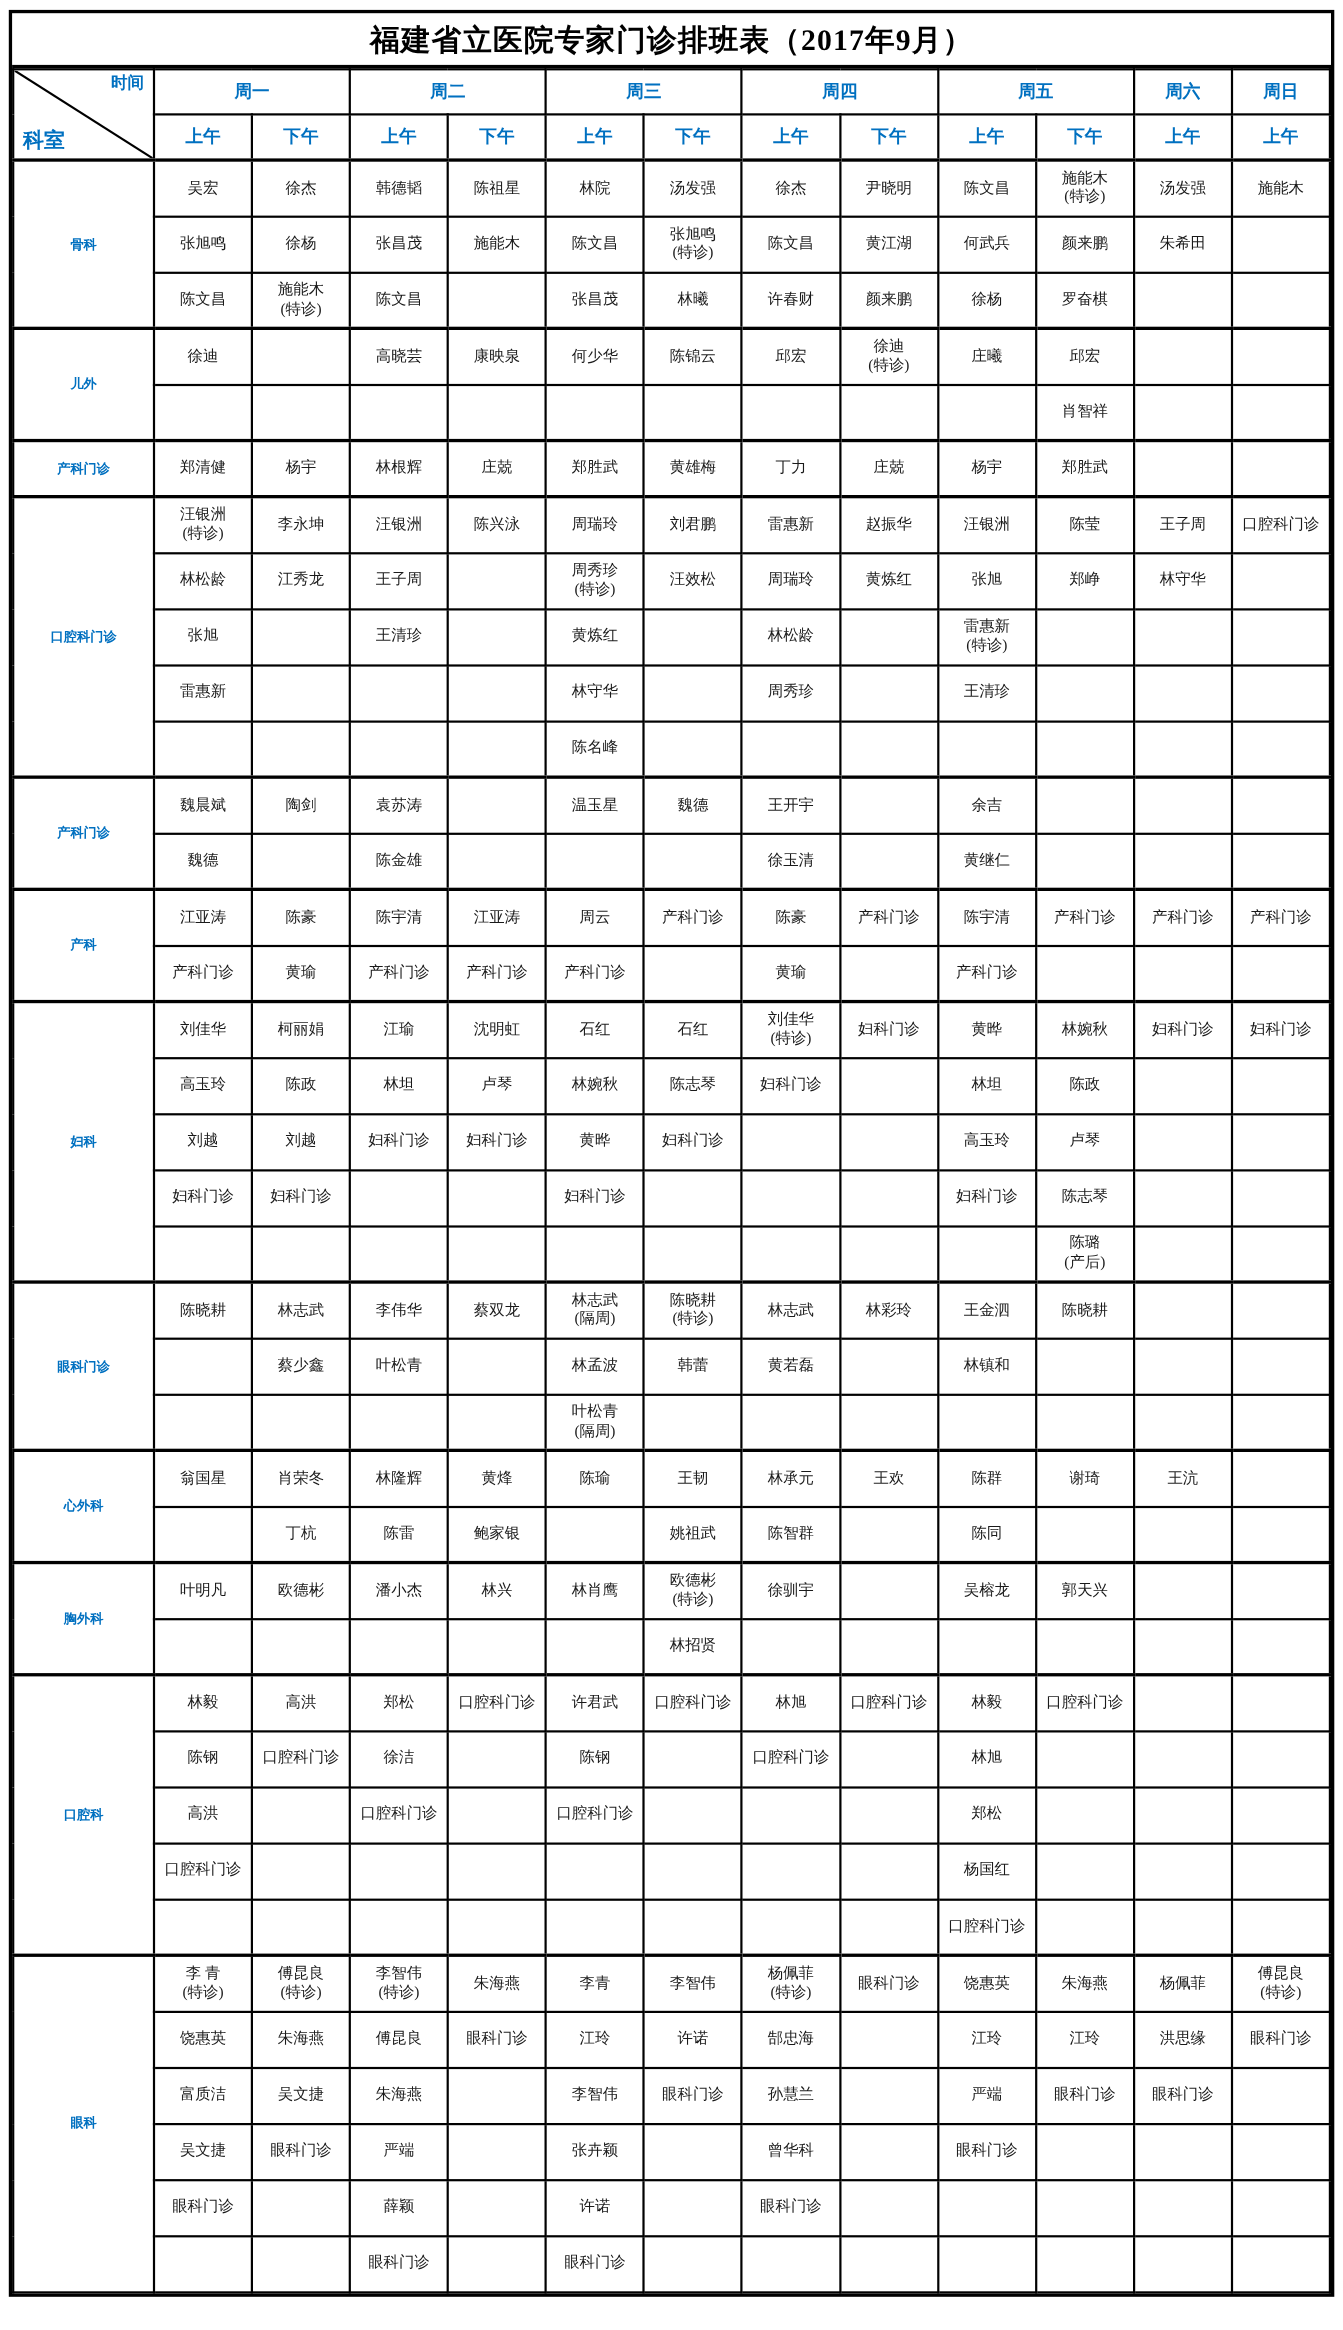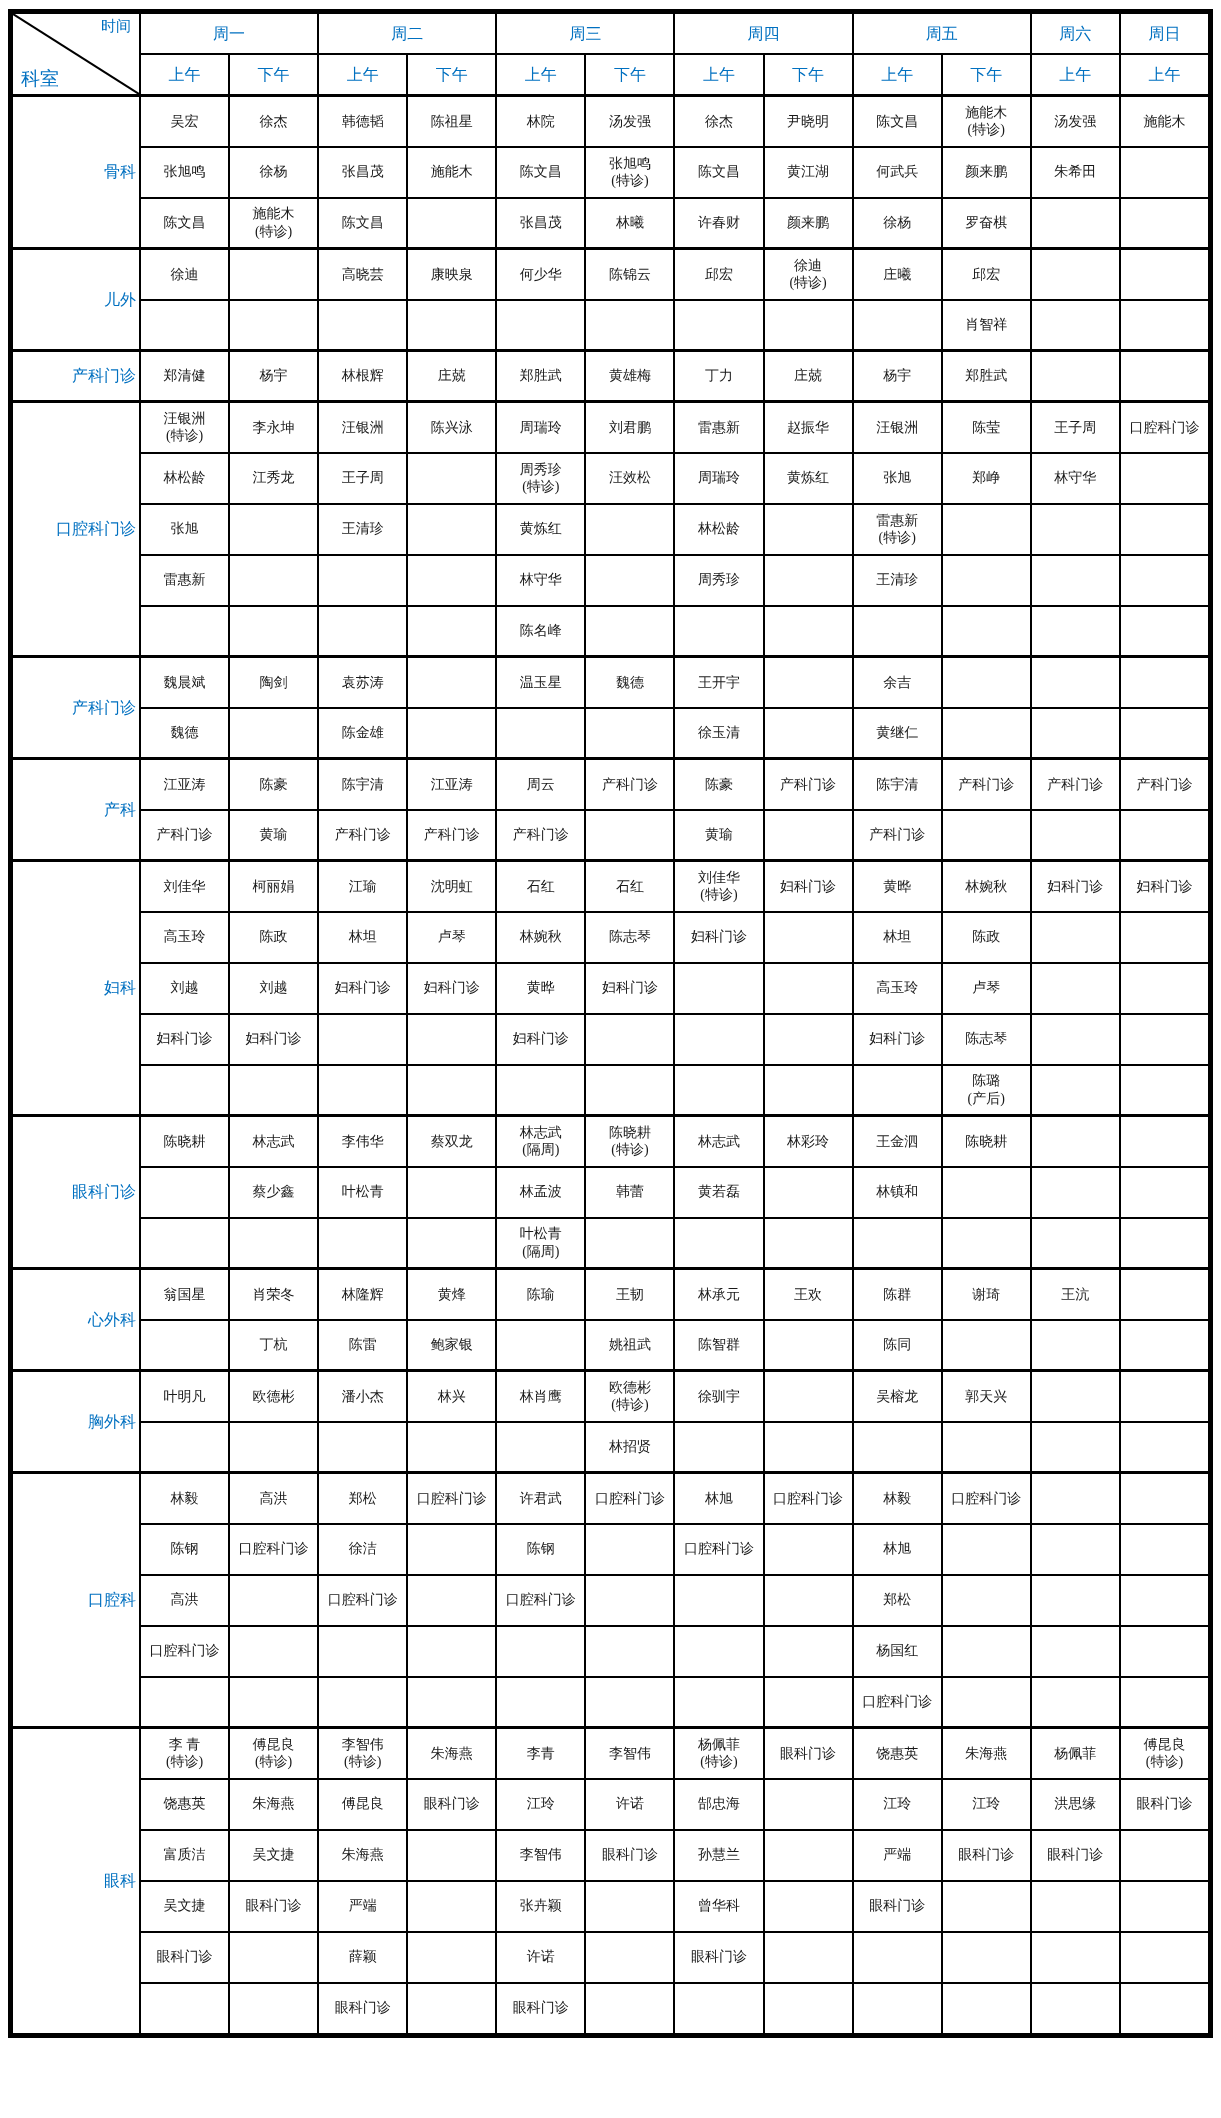--- a/index.html
+++ b/index.html
@@ -15,37 +15,38 @@
   table { border-collapse:collapse; width:100%; table-layout:fixed; }
   col.dept-col { width:128px; }
   th, td {
     border:2px solid var(--border);
     text-align:center; vertical-align:middle;
     padding:2px 1px;
     font-size:14px; line-height:1.25; color:var(--text);
     white-space:pre-line; word-break:break-all; overflow:hidden;
   }
   thead tr { height:30px; }
-  thead th { color:var(--accent); font-weight:normal; font-size:16px; padding:1px; }
+  thead th { color:var(--accent); font-weight:bold; font-size:16px; padding:1px; }
   tbody tr { height:51px; }
   th.dept {
-    color:var(--accent); font-weight:normal; font-size:16px;
-    padding:2px 3px; word-break:break-all;text-align:right;
+    color:var(--accent); font-weight:bold; font-size:12px;
+    padding:2px 3px; word-break:break-all;
   }
   tr.section-start th, tr.section-start td { border-top:3px solid var(--border); }
   th.corner { position:relative; padding:0; }
   th.corner svg { position:absolute; left:0; top:0; width:100%; height:100%; }
   th.corner .corner-top { position:absolute; top:3px; right:8px; font-size:15px; }
   th.corner .corner-bottom { position:absolute; bottom:3px; left:8px; font-size:19px; }
 </style>
 </head>
 <body>
 
 <div class="page">
   <div class="outer">
+    <div class="title-bar">福建省立医院专家门诊排班表（2017年9月）</div>
     <table>
       <colgroup>
         <col class="dept-col">
       </colgroup>
       <thead>
         <tr>
           <th class="corner" rowspan="2">
             <svg viewBox="0 0 100 100" preserveAspectRatio="none">
               <line x1="0" y1="0" x2="100" y2="100" stroke="#000" stroke-width="2" vector-effect="non-scaling-stroke"></line>
             </svg>

